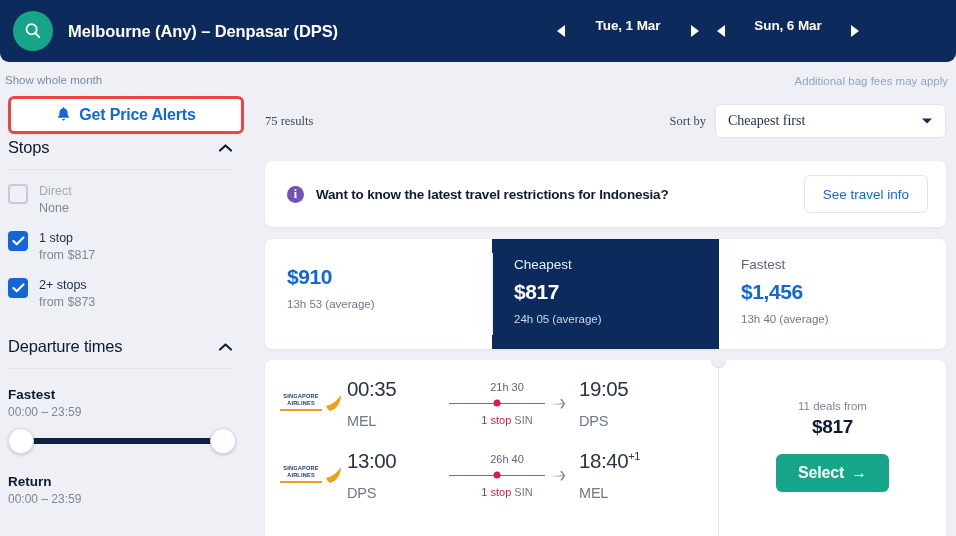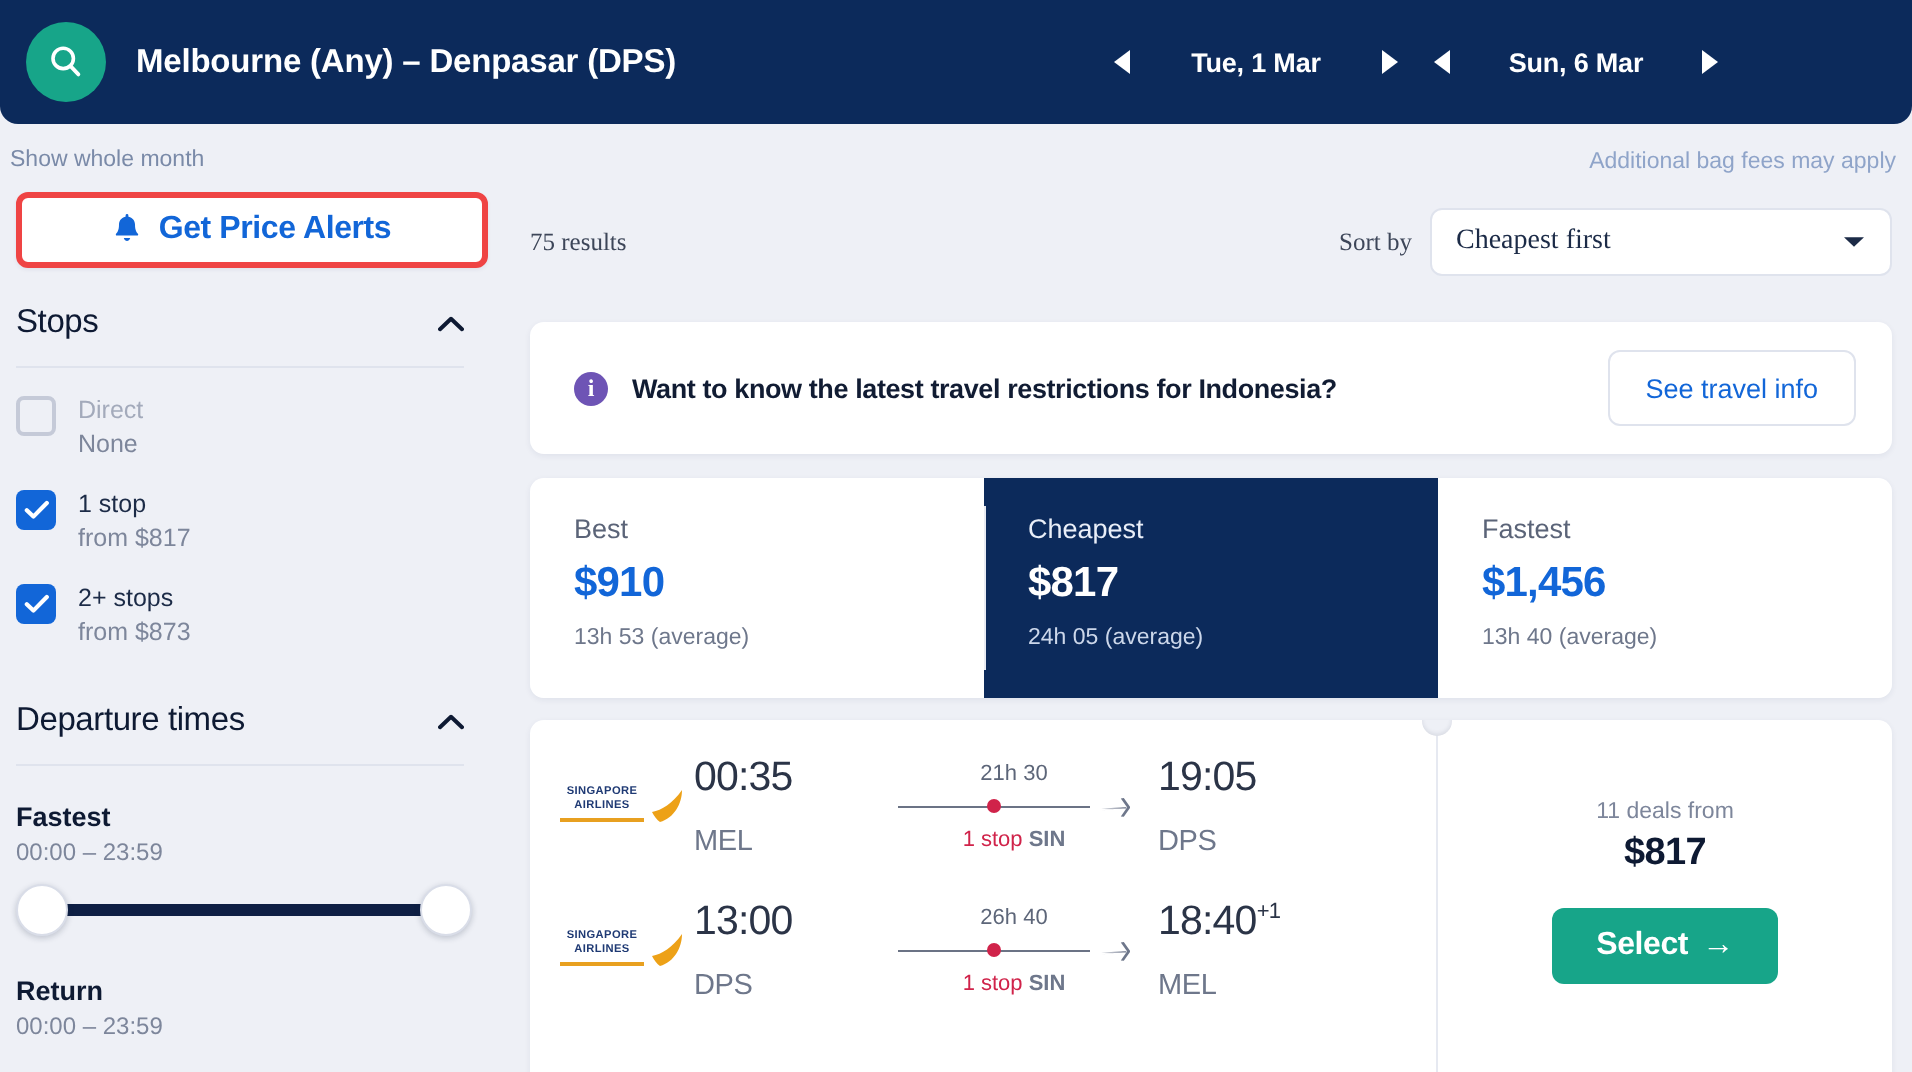--- a/index.html
+++ b/index.html
@@ -39,21 +39,21 @@
   }
   .header-sub .divider {
     display: inline-block; width: 1px; height: 13px;
     background: #9fb0cc; margin: 0 8px;
   }
 
   .date-nav {
     position: absolute; left: 548px; top: 0;
     height: 62px; display: flex; align-items: center;
   }
-  .date-group { display: flex; align-items: center; }
+  .date-group { display: flex; }
   .arrow-btn {
     width: 26px; height: 26px;
     display: flex; align-items: center; justify-content: center;
     cursor: pointer; background: none; border: none;
   }
   .arrow-btn .tri-l {
     width: 0; height: 0;
     border-top: 6px solid transparent;
     border-bottom: 6px solid transparent;
     border-right: 8px solid #ffffff;
@@ -95,21 +95,21 @@
     cursor: pointer;
     box-shadow: 0 1px 2px rgba(25,40,80,.06);
   }
   .price-alerts-btn .label {
     color: #1266d8; font-size: 16px; font-weight: bold;
     letter-spacing: -0.2px;
   }
 
   .filter-head {
     display: flex; align-items: center; justify-content: space-between;
-    margin-top: 18px; padding-right: 12px;
+    margin-top: 4px; padding-right: 12px;
     cursor: pointer;
   }
   .filter-head .title {
     font-size: 16.5px; color: #0e1a33; letter-spacing: -0.2px;
   }
   .chev {
     width: 13px; height: 8px;
   }
   .hr {
     height: 1px; background: #dfe3ed;
@@ -286,21 +286,21 @@
     position: relative;
   }
   .route-dot {
     position: absolute; left: 50%; top: 50%;
     width: 7px; height: 7px; border-radius: 50%;
     background: #d0234a; transform: translate(-50%, -50%);
   }
   .plane-ico { margin-left: 5px; flex: 0 0 auto; }
   .route-stop { font-size: 11px; margin-top: 3px; }
   .route-stop .n { color: #d0234a; }
-  .route-stop .ap { color: #6e778b; font-weight: bold; }
+  .route-stop .ap { color: #6e778b; }
 
   .time-col.right { text-align: left; width: 100px; margin-left: 14px; }
 
   .operated {
     font-size: 11.5px; color: #9aa2b5;
     margin-left: 17px; margin-top: 8px;
   }
 
   .right-pane {
     position: absolute; left: 454px; top: 0;
@@ -450,21 +450,20 @@
   <div class="banner">
     <span class="info-icon">i</span>
     <span class="banner-text">Want to know the latest travel restrictions for Indonesia?</span>
     <div class="see-travel">
       <span>See travel info</span>
     </div>
   </div>
 
   <div class="tabs">
     <div class="tab">
-      <div class="tab-name">Best</div>
       <div class="tab-price">$910</div>
       <div class="tab-dur">13h 53 (average)</div>
     </div>
     <div class="tab active">
       <div class="tab-name">Cheapest</div>
       <div class="tab-price">$817</div>
       <div class="tab-dur">24h 05 (average)</div>
     </div>
     <div class="tab">
       <div class="tab-name">Fastest</div>

